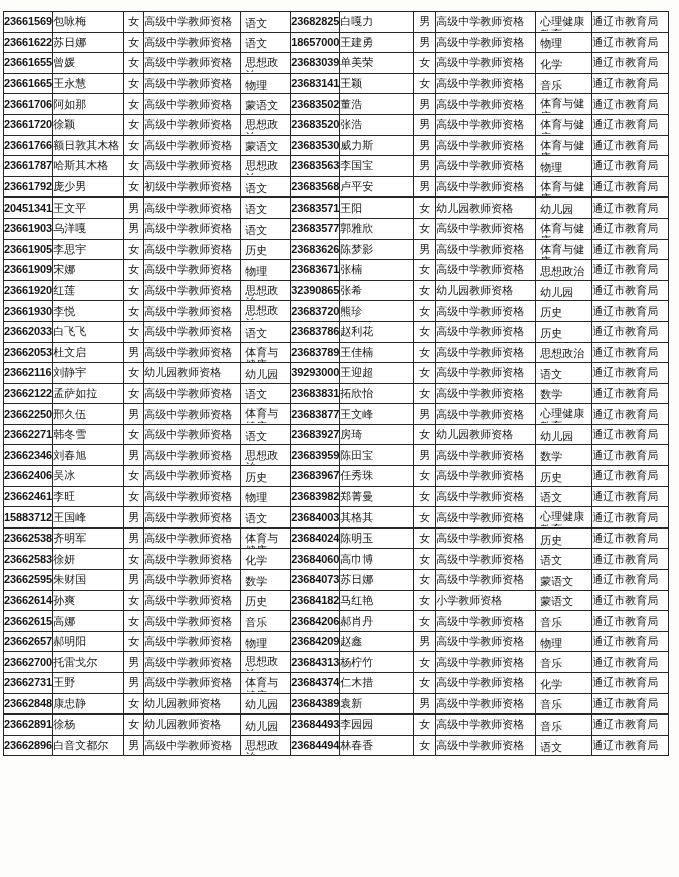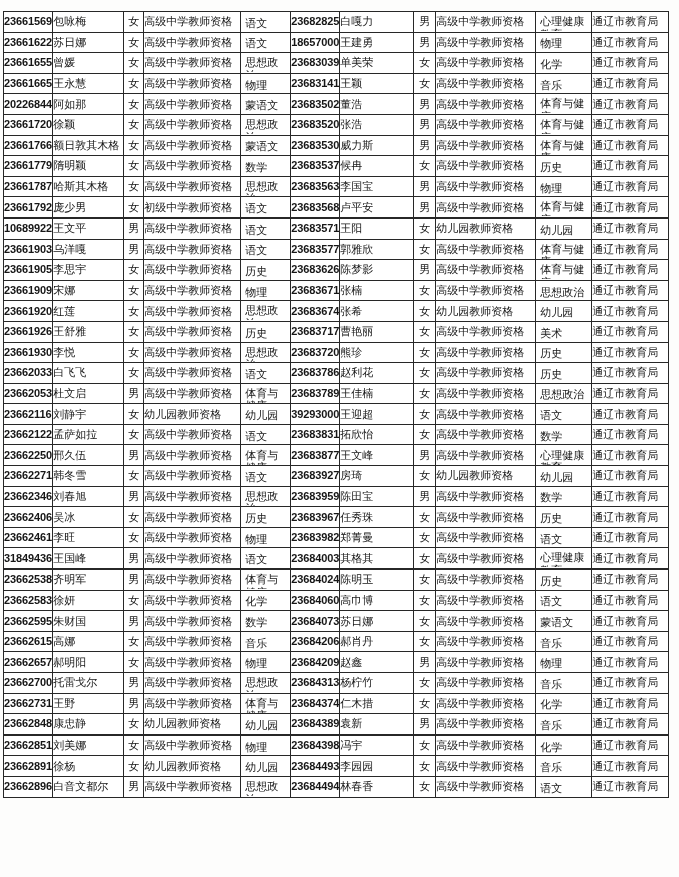--- a/index.html
+++ b/index.html
@@ -122,21 +122,21 @@
           <td class="c-id">23683141</td>
           <td class="c-name">王颖</td>
           <td class="c-g">女</td>
           <td class="c-qual">高级中学教师资格</td>
           <td class="c-subj">
             <div class="wrap">音乐</div>
           </td>
           <td class="c-auth">通辽市教育局</td>
         </tr>
         <tr>
-          <td class="c-id">20226844</td>
+          <td class="c-id">23661706</td>
           <td class="c-name">阿如那</td>
           <td class="c-g">女</td>
           <td class="c-qual">高级中学教师资格</td>
           <td class="c-subj">
             <div class="wrap">蒙语文</div>
           </td>
           <td class="c-id">23683502</td>
           <td class="c-name">董浩</td>
           <td class="c-g">男</td>
           <td class="c-qual">高级中学教师资格</td>
@@ -169,37 +169,20 @@
           <td class="c-qual">高级中学教师资格</td>
           <td class="c-subj">
             <div class="wrap">蒙语文</div>
           </td>
           <td class="c-id">23683530</td>
           <td class="c-name">威力斯</td>
           <td class="c-g">男</td>
           <td class="c-qual">高级中学教师资格</td>
           <td class="c-subj">
             <div class="wrap">体育与健康</div>
-          </td>
-          <td class="c-auth">通辽市教育局</td>
-        </tr>
-        <tr>
-          <td class="c-id">23661779</td>
-          <td class="c-name">隋明颖</td>
-          <td class="c-g">女</td>
-          <td class="c-qual">高级中学教师资格</td>
-          <td class="c-subj">
-            <div class="wrap">数学</div>
-          </td>
-          <td class="c-id">23683537</td>
-          <td class="c-name">候冉</td>
-          <td class="c-g">女</td>
-          <td class="c-qual">高级中学教师资格</td>
-          <td class="c-subj">
-            <div class="wrap">历史</div>
           </td>
           <td class="c-auth">通辽市教育局</td>
         </tr>
         <tr>
           <td class="c-id">23661787</td>
           <td class="c-name">哈斯其木格</td>
           <td class="c-g">女</td>
           <td class="c-qual">高级中学教师资格</td>
           <td class="c-subj">
             <div class="wrap">思想政治</div>
@@ -224,21 +207,21 @@
           <td class="c-id">23683568</td>
           <td class="c-name">卢平安</td>
           <td class="c-g">男</td>
           <td class="c-qual">高级中学教师资格</td>
           <td class="c-subj">
             <div class="wrap">体育与健康</div>
           </td>
           <td class="c-auth">通辽市教育局</td>
         </tr>
         <tr>
-          <td class="c-id">10689922</td>
+          <td class="c-id">20451341</td>
           <td class="c-name">王文平</td>
           <td class="c-g">男</td>
           <td class="c-qual">高级中学教师资格</td>
           <td class="c-subj">
             <div class="wrap">语文</div>
           </td>
           <td class="c-id">23683571</td>
           <td class="c-name">王阳</td>
           <td class="c-g">女</td>
           <td class="c-qual">幼儿园教师资格</td>
@@ -299,43 +282,26 @@
           <td class="c-auth">通辽市教育局</td>
         </tr>
         <tr>
           <td class="c-id">23661920</td>
           <td class="c-name">红莲</td>
           <td class="c-g">女</td>
           <td class="c-qual">高级中学教师资格</td>
           <td class="c-subj">
             <div class="wrap">思想政治</div>
           </td>
-          <td class="c-id">23683674</td>
+          <td class="c-id">32390865</td>
           <td class="c-name">张希</td>
           <td class="c-g">女</td>
           <td class="c-qual">幼儿园教师资格</td>
           <td class="c-subj">
             <div class="wrap">幼儿园</div>
-          </td>
-          <td class="c-auth">通辽市教育局</td>
-        </tr>
-        <tr>
-          <td class="c-id">23661926</td>
-          <td class="c-name">王舒雅</td>
-          <td class="c-g">女</td>
-          <td class="c-qual">高级中学教师资格</td>
-          <td class="c-subj">
-            <div class="wrap">历史</div>
-          </td>
-          <td class="c-id">23683717</td>
-          <td class="c-name">曹艳丽</td>
-          <td class="c-g">女</td>
-          <td class="c-qual">高级中学教师资格</td>
-          <td class="c-subj">
-            <div class="wrap">美术</div>
           </td>
           <td class="c-auth">通辽市教育局</td>
         </tr>
         <tr>
           <td class="c-id">23661930</td>
           <td class="c-name">李悦</td>
           <td class="c-g">女</td>
           <td class="c-qual">高级中学教师资格</td>
           <td class="c-subj">
             <div class="wrap">思想政治</div>
@@ -496,21 +462,21 @@
           <td class="c-id">23683982</td>
           <td class="c-name">郑菁曼</td>
           <td class="c-g">女</td>
           <td class="c-qual">高级中学教师资格</td>
           <td class="c-subj">
             <div class="wrap">语文</div>
           </td>
           <td class="c-auth">通辽市教育局</td>
         </tr>
         <tr class="thick">
-          <td class="c-id">31849436</td>
+          <td class="c-id">15883712</td>
           <td class="c-name">王国峰</td>
           <td class="c-g">男</td>
           <td class="c-qual">高级中学教师资格</td>
           <td class="c-subj">
             <div class="wrap">语文</div>
           </td>
           <td class="c-id">23684003</td>
           <td class="c-name">其格其</td>
           <td class="c-g">女</td>
           <td class="c-qual">高级中学教师资格</td>
@@ -558,20 +524,37 @@
           <td class="c-name">朱财国</td>
           <td class="c-g">男</td>
           <td class="c-qual">高级中学教师资格</td>
           <td class="c-subj">
             <div class="wrap">数学</div>
           </td>
           <td class="c-id">23684073</td>
           <td class="c-name">苏日娜</td>
           <td class="c-g">女</td>
           <td class="c-qual">高级中学教师资格</td>
+          <td class="c-subj">
+            <div class="wrap">蒙语文</div>
+          </td>
+          <td class="c-auth">通辽市教育局</td>
+        </tr>
+        <tr>
+          <td class="c-id">23662614</td>
+          <td class="c-name">孙爽</td>
+          <td class="c-g">女</td>
+          <td class="c-qual">高级中学教师资格</td>
+          <td class="c-subj">
+            <div class="wrap">历史</div>
+          </td>
+          <td class="c-id">23684182</td>
+          <td class="c-name">马红艳</td>
+          <td class="c-g">女</td>
+          <td class="c-qual">小学教师资格</td>
           <td class="c-subj">
             <div class="wrap">蒙语文</div>
           </td>
           <td class="c-auth">通辽市教育局</td>
         </tr>
         <tr>
           <td class="c-id">23662615</td>
           <td class="c-name">高娜</td>
           <td class="c-g">女</td>
           <td class="c-qual">高级中学教师资格</td>
@@ -645,37 +628,20 @@
           <td class="c-qual">幼儿园教师资格</td>
           <td class="c-subj">
             <div class="wrap">幼儿园</div>
           </td>
           <td class="c-id">23684389</td>
           <td class="c-name">袁新</td>
           <td class="c-g">男</td>
           <td class="c-qual">高级中学教师资格</td>
           <td class="c-subj">
             <div class="wrap">音乐</div>
-          </td>
-          <td class="c-auth">通辽市教育局</td>
-        </tr>
-        <tr>
-          <td class="c-id">23662851</td>
-          <td class="c-name">刘美娜</td>
-          <td class="c-g">女</td>
-          <td class="c-qual">高级中学教师资格</td>
-          <td class="c-subj">
-            <div class="wrap">物理</div>
-          </td>
-          <td class="c-id">23684398</td>
-          <td class="c-name">冯宇</td>
-          <td class="c-g">女</td>
-          <td class="c-qual">高级中学教师资格</td>
-          <td class="c-subj">
-            <div class="wrap">化学</div>
           </td>
           <td class="c-auth">通辽市教育局</td>
         </tr>
         <tr>
           <td class="c-id">23662891</td>
           <td class="c-name">徐杨</td>
           <td class="c-g">女</td>
           <td class="c-qual">幼儿园教师资格</td>
           <td class="c-subj">
             <div class="wrap">幼儿园</div>

